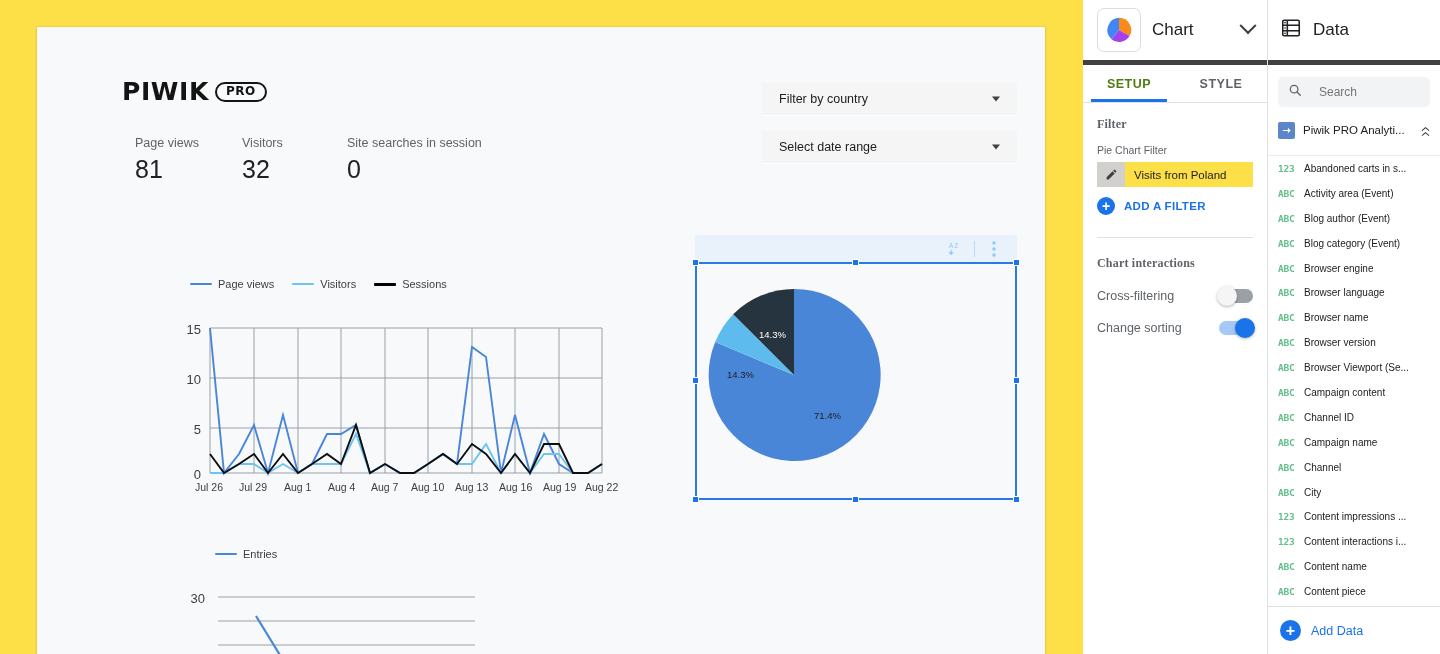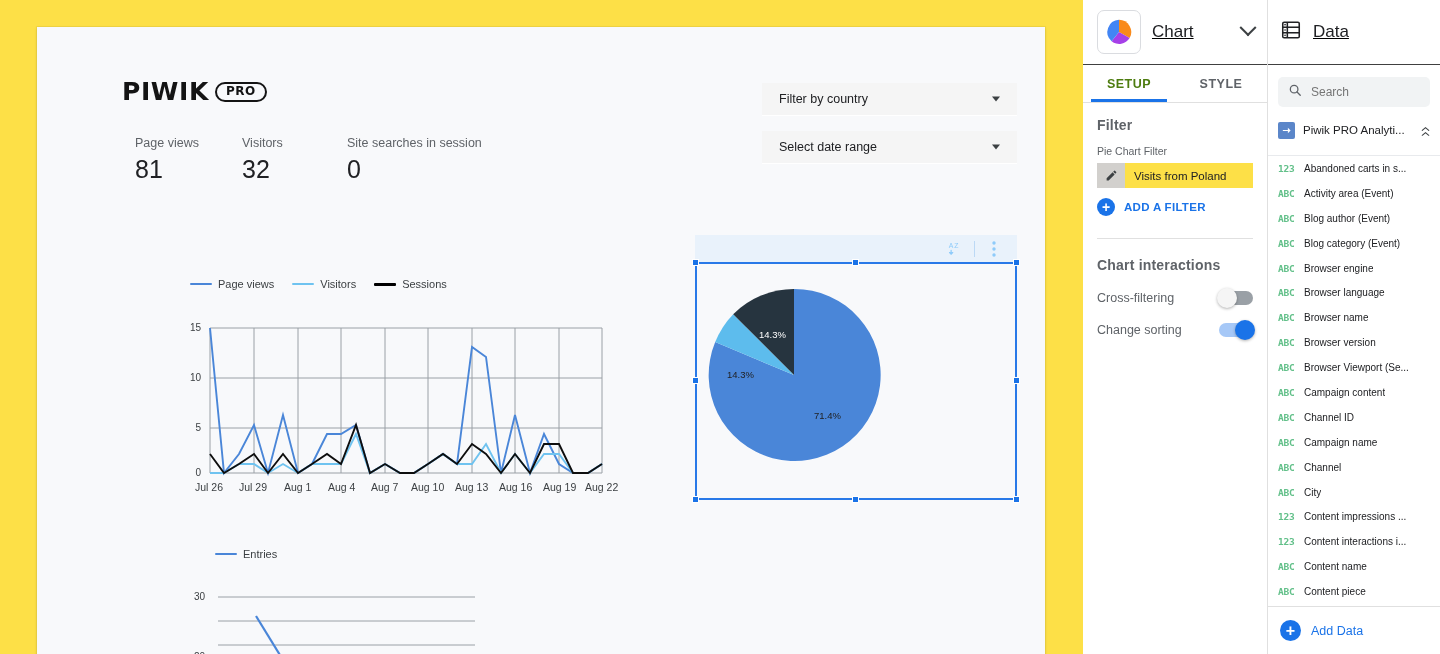--- a/index.html
+++ b/index.html
@@ -53,21 +53,21 @@
   .ctrl-caret { position: absolute; right: 17px; top: 50%; transform: translateY(-50%);
     width: 0; height: 0; border-left: 4.5px solid transparent; border-right: 4.5px solid transparent;
     border-top: 5px solid #3c4043; }
 
   
   .chart-line { position: absolute; left: 148px; top: 248px; width: 432px; height: 205px; }
   .legend { display: flex; align-items: center; gap: 18px; height: 18px; padding-left: 5px; }
   .legend-item { display: flex; align-items: center; gap: 6px; font-size: 11px; color: #3c4043; }
   .legend-swatch { display: block; width: 22px; height: 2.5px; border-radius: 1px; }
   .plot { position: relative; margin-top: 8px; }
-  .ylabel { position: absolute; font-size: 10px; color: #3c4043; text-align: right; width: 20px; }
+  .ylabel { position: absolute; font-size: 13px; color: #3c4043; text-align: right; width: 20px; }
   .xlabel { position: absolute; font-size: 10.5px; color: #3c4043; white-space: nowrap; }
 
   
   .chart-entries { position: absolute; left: 148px; top: 518px; width: 330px; height: 140px; }
 
   
   .pie-widget { position: absolute; left: 658px; top: 235px; width: 322px; height: 238px; }
   .pie-toolbar {
     position: absolute; left: 0; top: -27px; width: 322px; height: 27px;
     background: #e9f2fb; display: flex; align-items: center; justify-content: flex-end;
@@ -86,37 +86,37 @@
   .h-bc { left: 50%; margin-left: -4px; bottom: -5px; } .h-br { right: -5px; bottom: -5px; }
   .pie-legend { position: absolute; left: 196px; top: 90px; }
   .pie-legend-item { display: flex; align-items: center; gap: 8px; height: 15px; margin-bottom: 7px; font-size: 10.5px; color: #3c4043; }
   .pie-dot { width: 9px; height: 9px; border-radius: 50%; display: block; }
 
   
   .right-panel { width: 357px; height: 654px; display: flex; background: #fff; }
   .setup-col { width: 185px; height: 654px; background: #fff; border-right: 1px solid #e0e0e0; }
   .data-col { width: 172px; height: 654px; background: #fff; position: relative; }
 
-  .panel-head { height: 65px; display: flex; align-items: center; padding-left: 14px; border-bottom: 1px solid #404040; text-decoration: underline; }
+  .panel-head { height: 65px; display: flex; align-items: center; padding-left: 14px; border-bottom: 5px solid #404040; }
   .chart-thumb {
     width: 44px; height: 44px; border: 1px solid #dadce0; border-radius: 7px;
     display: flex; align-items: center; justify-content: center; background: #fff;
   }
   .panel-head-title { font-size: 17px; color: #202124; margin-left: 11px; }
   .chev { margin-left: auto; margin-right: 13px; width: 12px; height: 12px;
     border-right: 2px solid #3c4043; border-bottom: 2px solid #3c4043; transform: rotate(45deg) translate(-3px,-3px); }
 
   .tabs { height: 38px; display: flex; border-bottom: 1px solid #e0e0e0; }
   .tab { flex: 1; display: flex; align-items: center; justify-content: center;
     font-size: 12.5px; font-weight: 700; letter-spacing: .5px; color: #5f6368; position: relative; }
   .tab.active { color: #4d7c0f; }
   .tab.active::after { content:""; position:absolute; left:8px; right:8px; bottom:0; height:3px; background:#1a73e8; }
 
   .section { padding: 14px 14px 0; }
-  .section-title { font-size: 14px; font-weight: 700; color: #5f6368; letter-spacing: .2px; }
+  .section-title { font-size: 12px; font-weight: 700; color: #5f6368; letter-spacing: .2px; font-family: Liberation Serif, serif; }
   .sub-label { font-size: 10.5px; color: #5f6368; margin-top: 12px; }
   .filter-chip { display: flex; align-items: center; height: 25px; margin-top: 6px; background: #fde047; }
   .chip-icon { width: 28px; height: 25px; display:flex; align-items:center; justify-content:center; background:#d2d0cd; }
   .chip-text { font-size: 11.5px; color: #202124; padding-left: 9px; }
   .add-filter { display: flex; align-items: center; gap: 9px; margin-top: 10px; }
   .plus-circle { width: 18px; height: 18px; border-radius: 50%; background: #1a73e8;
     display: flex; align-items: center; justify-content: center; color: #fff;
     font-size: 14px; line-height: 1; font-weight: 700; }
   .add-filter-text { font-size: 11.5px; font-weight: 700; color: #1a73e8; letter-spacing: .3px; }
   .divider { height: 1px; background: #e0e0e0; margin-top: 22px; }
@@ -124,21 +124,21 @@
   .interaction-label { font-size: 12.5px; color: #5f6368; }
   .toggle { width: 34px; height: 14px; border-radius: 7px; position: relative; }
   .toggle.off { background: #9aa0a6; }
   .toggle.on { background: #a6c8f7; }
   .toggle .knob { position: absolute; top: -3px; width: 20px; height: 20px; border-radius: 50%; box-shadow: 0 1px 3px rgba(0,0,0,.3); }
   .toggle.off .knob { left: -2px; background: #f5f5f5; }
   .toggle.on .knob { right: -2px; background: #1a73e8; }
 
   
   .search-box { margin: 12px 10px 0; height: 30px; background: #f1f3f4; border-radius: 5px;
-    display: flex; align-items: center; padding: 0 10px; gap: 9px; }
+    display: flex; align-items: center; padding: 0 10px; gap: 17px; }
   .search-input { border: none; background: transparent; outline: none; font-size: 12px; color: #5f6368;
     font-family: "Liberation Sans", sans-serif; width: 110px; }
   .ds-row { display: flex; align-items: center; height: 30px; padding: 0 8px 0 10px; margin-top: 8px; }
   .ds-icon { width: 17px; height: 17px; background: #5b86c9; border-radius: 2px; display:flex; align-items:center; justify-content:center; }
   .ds-name { font-size: 11.5px; color: #202124; margin-left: 8px; flex: 1; overflow: hidden; white-space: nowrap; }
   .ds-collapse { width: 13px; height: 13px; position: relative; }
   .field-list { position: absolute; left: 0; top: 155px; right: 0; bottom: 48px; overflow: hidden; border-top: 1px solid #e8eaed; }
   .field-row { display: flex; align-items: center; height: 24.9px; padding-left: 10px; }
   .field-type { font-size: 9.5px; font-weight: 700; color: #63c08a; width: 26px;
     font-family: "DejaVu Sans Mono", monospace; letter-spacing: -.2px; }

